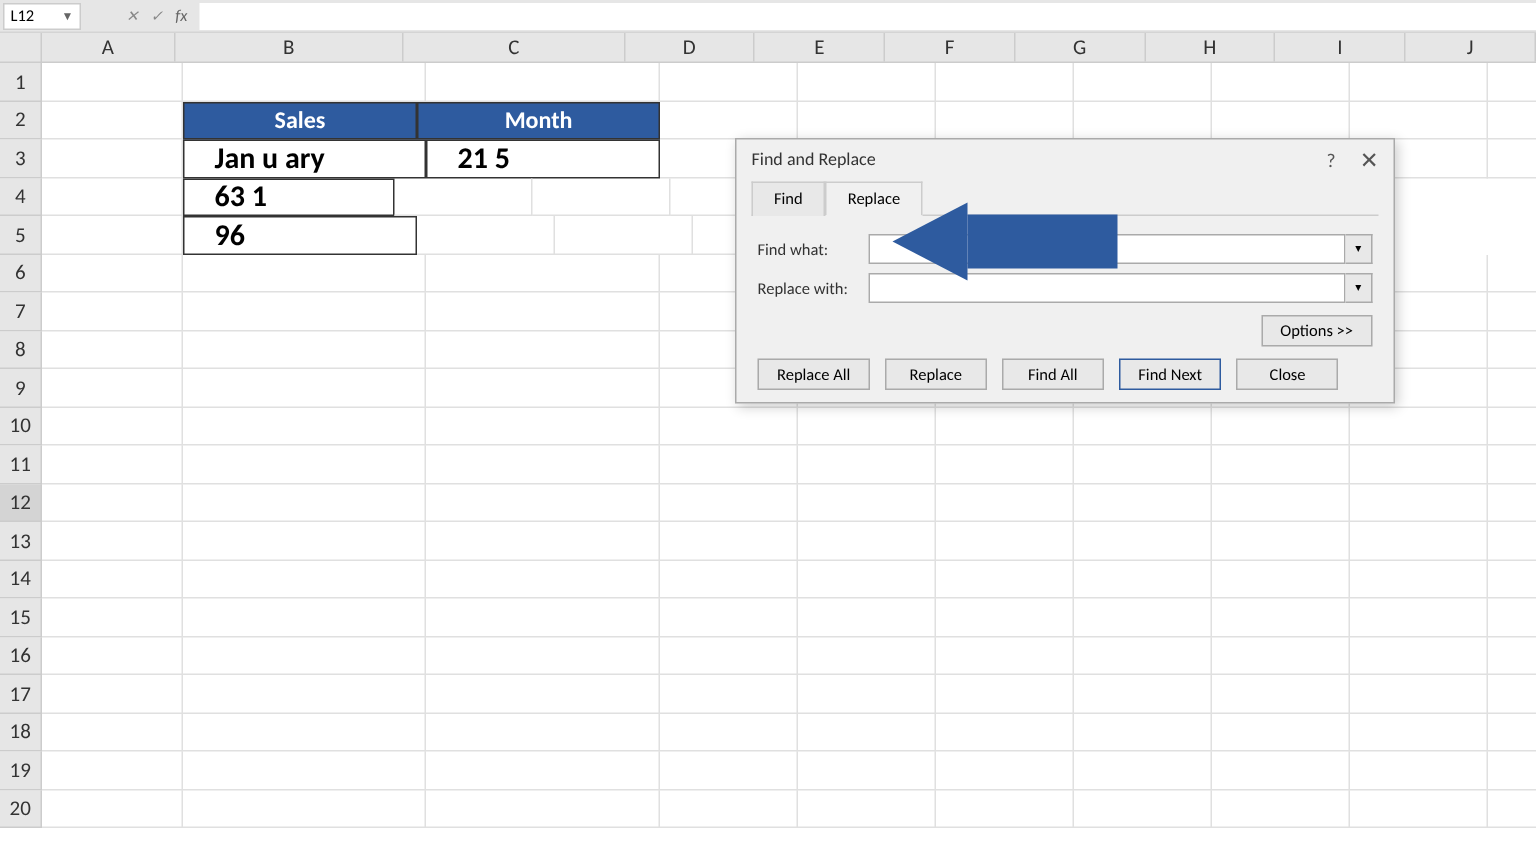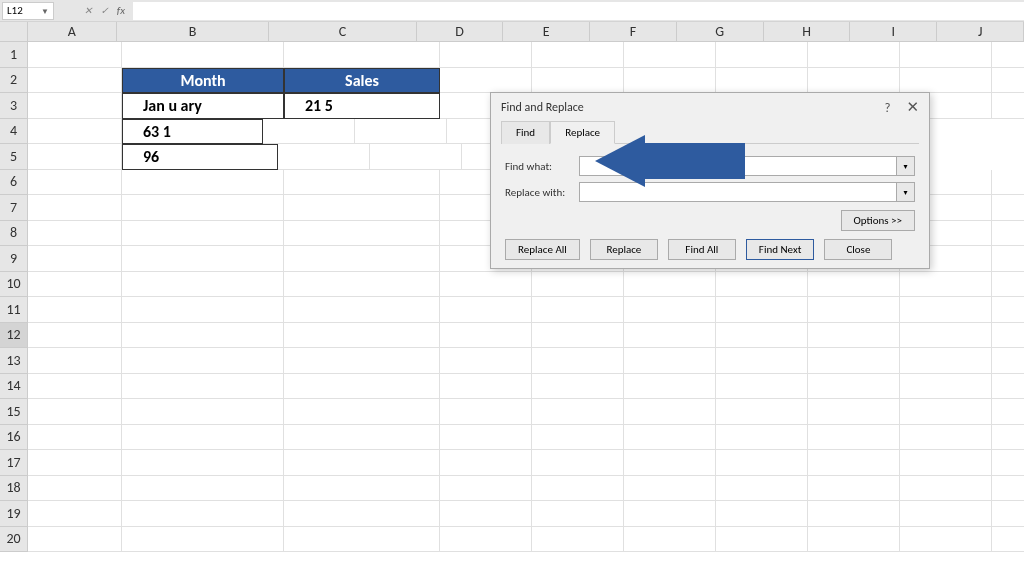--- a/index.html
+++ b/index.html
@@ -21,21 +21,21 @@
     .col-header { border-right: 1px solid #ccc; display: flex; align-items: center; justify-content: center; font-size: 14px; color: #333; }
     .row-headers { position: absolute; top: 20px; left: 0; width: 28px; }
     .row-header { height: 25.5px; background: #e6e6e6; border-right: 1px solid #ccc; border-bottom: 1px solid #ccc; display: flex; align-items: center; justify-content: center; font-size: 14px; color: #333; }
     .row-header.selected { background: #d4d4d4; }
     .cells { position: absolute; top: 20px; left: 28px; }
     .row { display: flex; height: 25.5px; }
     .cell { border-right: 1px solid #e0e0e0; border-bottom: 1px solid #e0e0e0; display: flex; align-items: center; padding: 0 6px; font-size: 14px; }
     
     
     .tbl-header { background: #2e5b9f; color: #fff; font-weight: bold; justify-content: center; border: 1px solid #333; font-size: 16px; }
-    .tbl-cell { border: 1px solid #333; font-weight: bold; font-size: 16px; padding-left: 20px; }
+    .tbl-cell { border: 1px solid #333; font-weight: bold; font-size: 20px; padding-left: 20px; }
     
     
     .dialog { position: absolute; top: 92px; left: 490px; width: 440px; background: #f0f0f0; border: 1px solid #aaa; box-shadow: 2px 2px 8px rgba(0,0,0,0.2); }
     .dialog-title { height: 28px; display: flex; align-items: center; justify-content: space-between; padding: 0 10px; font-size: 12px; }
     .dialog-title-text { color: #333; }
     .dialog-controls { display: flex; gap: 16px; align-items: center; }
     .dialog-help, .dialog-close { cursor: pointer; color: #555; font-size: 13px; }
     .dialog-close { font-size: 15px; }
     .dialog-body { padding: 0 10px 0 10px; }
     .tabs { display: flex; }
@@ -117,22 +117,22 @@
         <div class="cell" style="width: 92px;"></div>
         <div class="cell" style="width: 92px;"></div>
         <div class="cell" style="width: 92px;"></div>
         <div class="cell" style="width: 92px;"></div>
         <div class="cell" style="width: 92px;"></div>
         <div class="cell" style="width: 92px;"></div>
         <div class="cell" style="width: 92px;"></div>
       </div>
       <div class="row">
         <div class="cell" style="width: 94px;"></div>
+        <div class="cell tbl-header" style="width: 156px;">Sales</div>
         <div class="cell tbl-header" style="width: 162px;">Month</div>
-        <div class="cell tbl-header" style="width: 156px;">Sales</div>
         <div class="cell" style="width: 92px;"></div>
         <div class="cell" style="width: 92px;"></div>
         <div class="cell" style="width: 92px;"></div>
         <div class="cell" style="width: 92px;"></div>
         <div class="cell" style="width: 92px;"></div>
         <div class="cell" style="width: 92px;"></div>
         <div class="cell" style="width: 92px;"></div>
       </div>
       <div class="row">
         <div class="cell" style="width: 94px;"></div>

